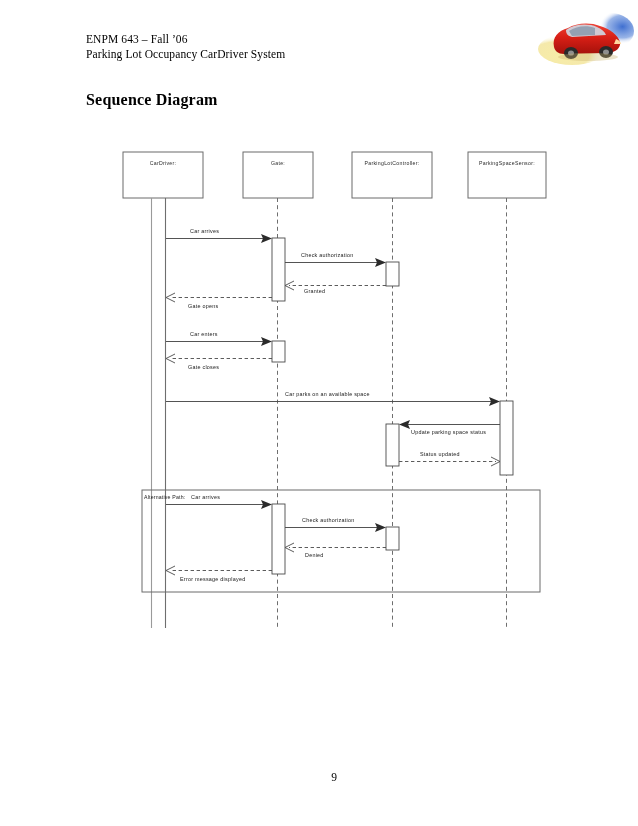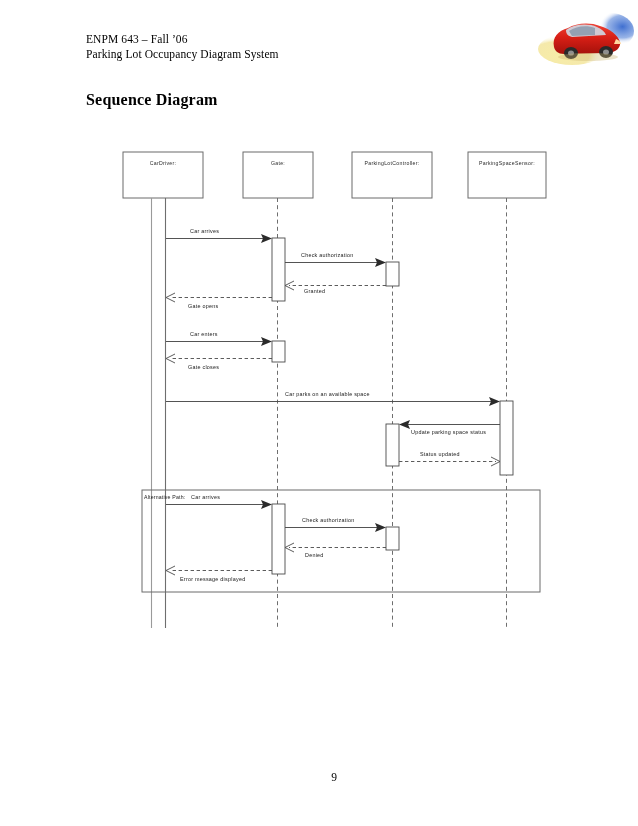--- a/index.html
+++ b/index.html
@@ -130,21 +130,21 @@
   .arrow-filled { fill: #2b2b2b; stroke: none; }
   .arrow-open { fill: none; stroke: #4a4a4a; stroke-width: 0.9; }
 </style>
 </head>
 <body>
 
 <div class="page">
 
   <div class="header-block">
     <span class="header-line">ENPM 643 – Fall ’06</span>
-    <span class="header-line">Parking Lot Occupancy Diagram System</span>
+    <span class="header-line">Parking Lot Occupancy CarDriver System</span>
   </div>
 
   <div class="car-photo">
     <svg width="96" height="56" viewBox="0 0 96 56" xmlns="http://www.w3.org/2000/svg" aria-hidden="true">
       <defs>
         <radialGradient id="glowY" cx="32%" cy="70%" r="62%">
           <stop offset="0%" stop-color="#f7eda8"></stop>
           <stop offset="70%" stop-color="#f3e59c" stop-opacity="0.85"></stop>
           <stop offset="100%" stop-color="#ffffff" stop-opacity="0"></stop>
         </radialGradient>

